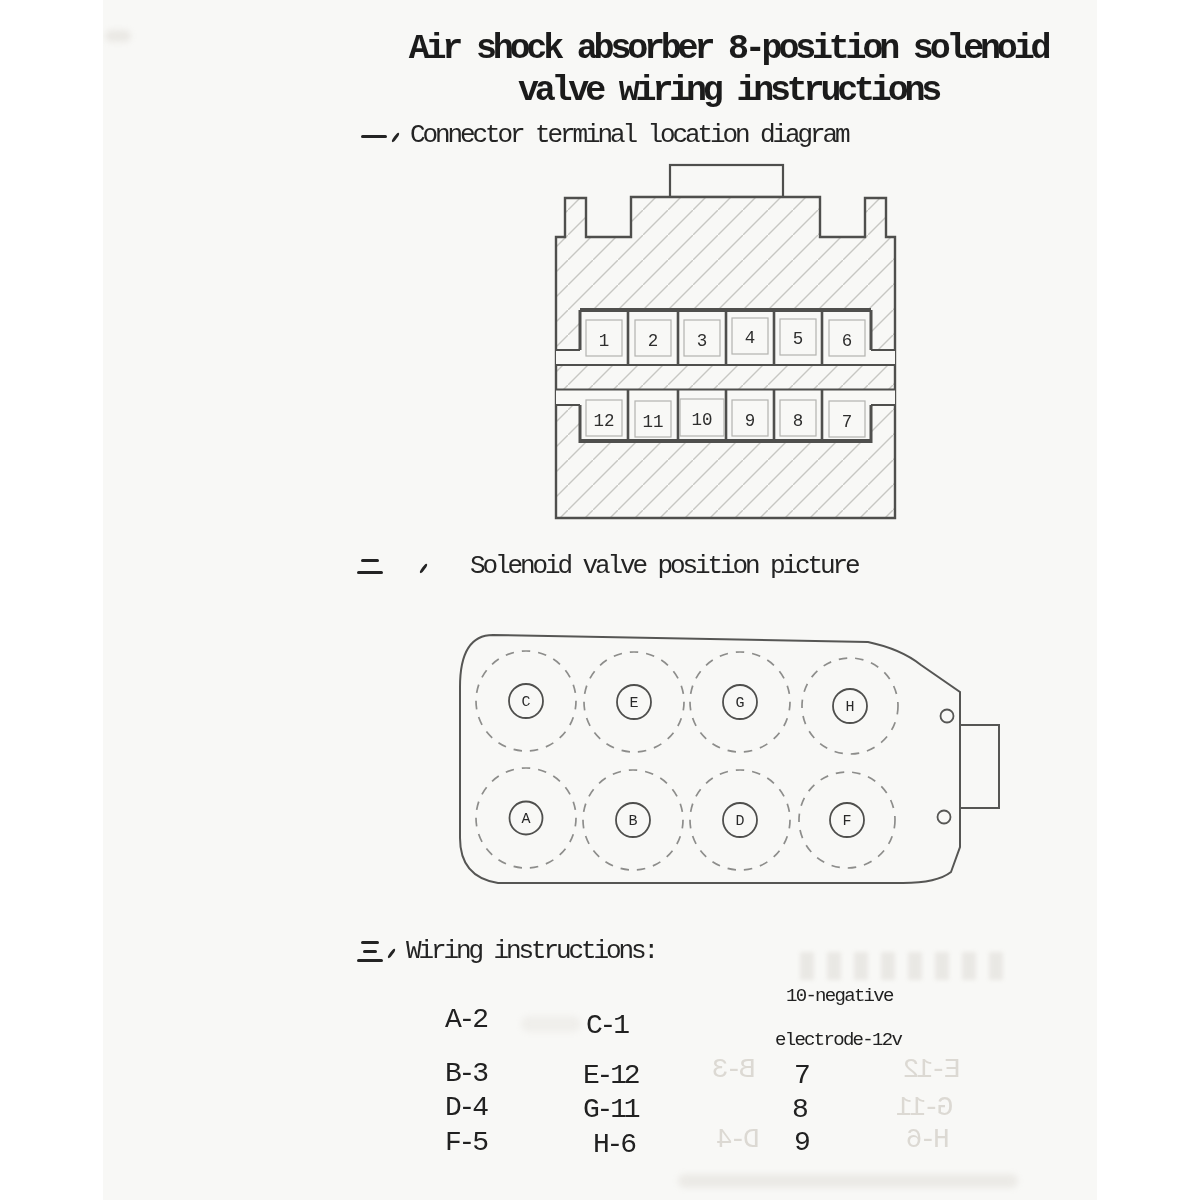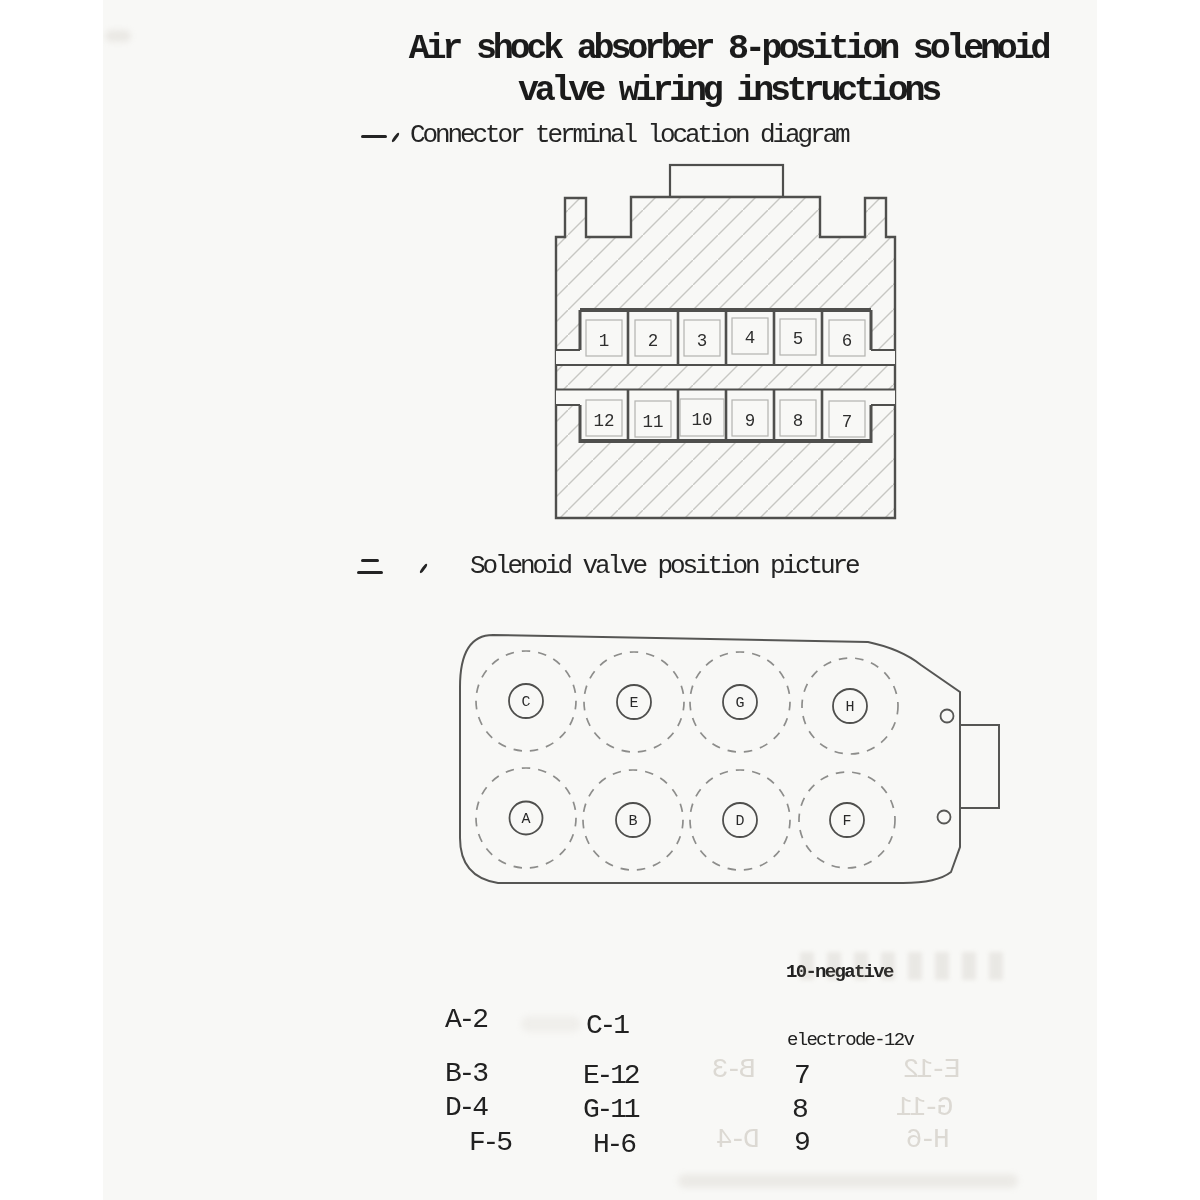--- a/index.html
+++ b/index.html
@@ -207,34 +207,43 @@
         <text x="297" y="210">D</text>
       </g>
       <g>
         <circle cx="404" cy="205" r="48" fill="none" stroke="#8d8d8b" stroke-width="1.7" stroke-dasharray="8.5 8"></circle>
         <circle cx="404" cy="205" r="17" fill="none" stroke="#4f4f4d" stroke-width="1.8"></circle>
         <text x="404" y="210">F</text>
       </g>
     </g>
   </svg>
 
+  <div class="heading h3pos">
+    <span class="cjk" aria-label="三、">
+        <i class="thr-a"></i>
+        <i class="thr-b"></i>
+        <i class="thr-c"></i>
+      </span>
+      <span class="dun"></span>
+    <span class="hlabel">Wiring instructions:</span>
+  </div>
 
   <div>
     <span class="wire" style="left:342px;top:1004px;">A-2</span>
     <span class="wire" style="left:342px;top:1058px;">B-3</span>
     <span class="wire" style="left:342px;top:1092px;">D-4</span>
-    <span class="wire" style="left:342px;top:1127px;margin-left:24px;">F-5</span>
+    <span class="wire" style="left:342px;top:1127px;">F-5</span>
 
     <span class="wire" style="left:483px;top:1010px;font-family:Liberation Mono, monospace;">C-1</span>
     <span class="wire" style="left:480px;top:1060px;">E-12</span>
     <span class="wire" style="left:480px;top:1094px;">G-11</span>
     <span class="wire" style="left:490px;top:1129px;">H-6</span>
 
-    <span class="wire-small" style="left:683px;top:961px;font-weight:bold;">10-negative</span>
-    <span class="wire-small" style="left:672px;top:1029px;margin-left:12px;">electrode-12v</span>
+    <span class="wire-small" style="left:683px;top:985px;">10-negative</span>
+    <span class="wire-small" style="left:672px;top:1029px;">electrode-12v</span>
     <span class="wire-num" style="left:691px;top:1060px;">7</span>
     <span class="wire-num" style="left:689px;top:1094px;">8</span>
     <span class="wire-num" style="left:691px;top:1127px;">9</span>
   </div>
 
   <span class="ghost" style="left:612px;top:1054px;">B-3</span>
   <span class="ghost" style="left:803px;top:1054px;">E-12</span>
   <span class="ghost" style="left:796px;top:1092px;">G-11</span>
   <span class="ghost" style="left:616px;top:1124px;">D-4</span>
   <span class="ghost" style="left:806px;top:1124px;">H-6</span>

